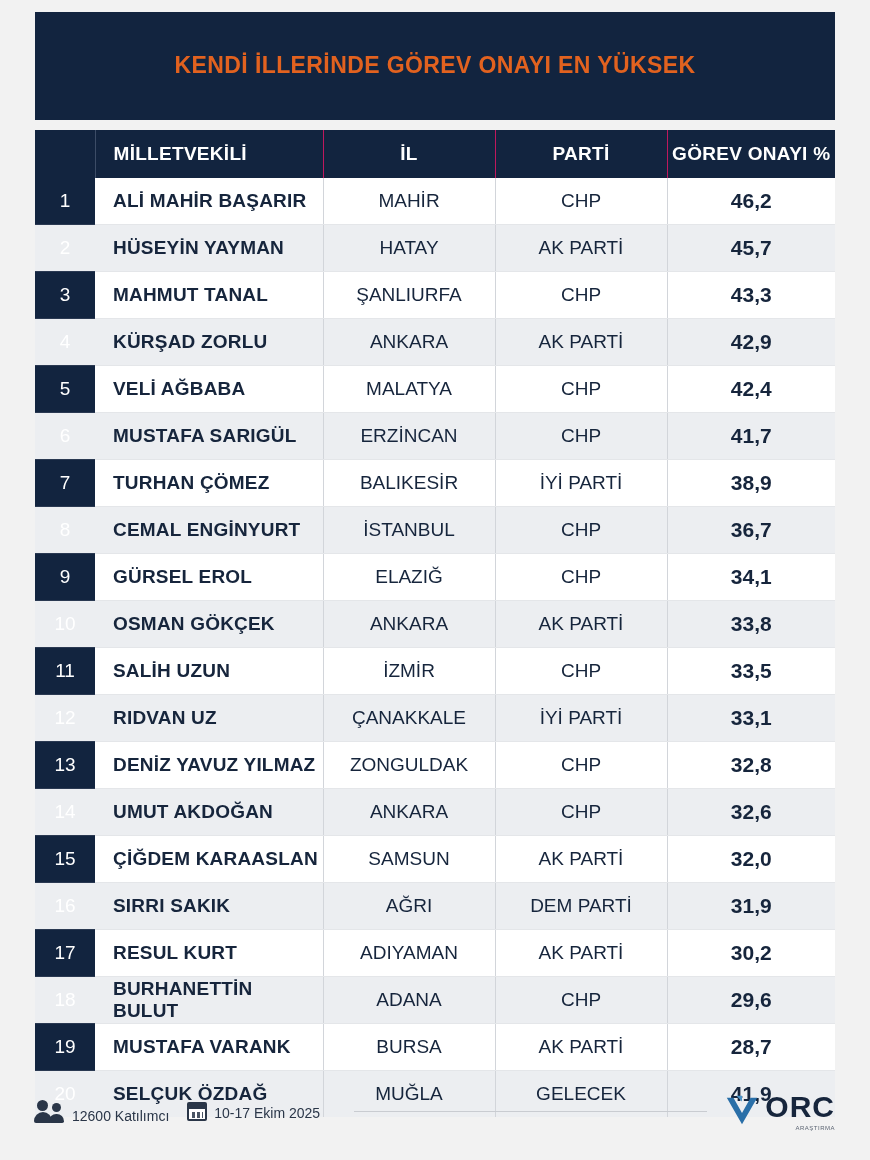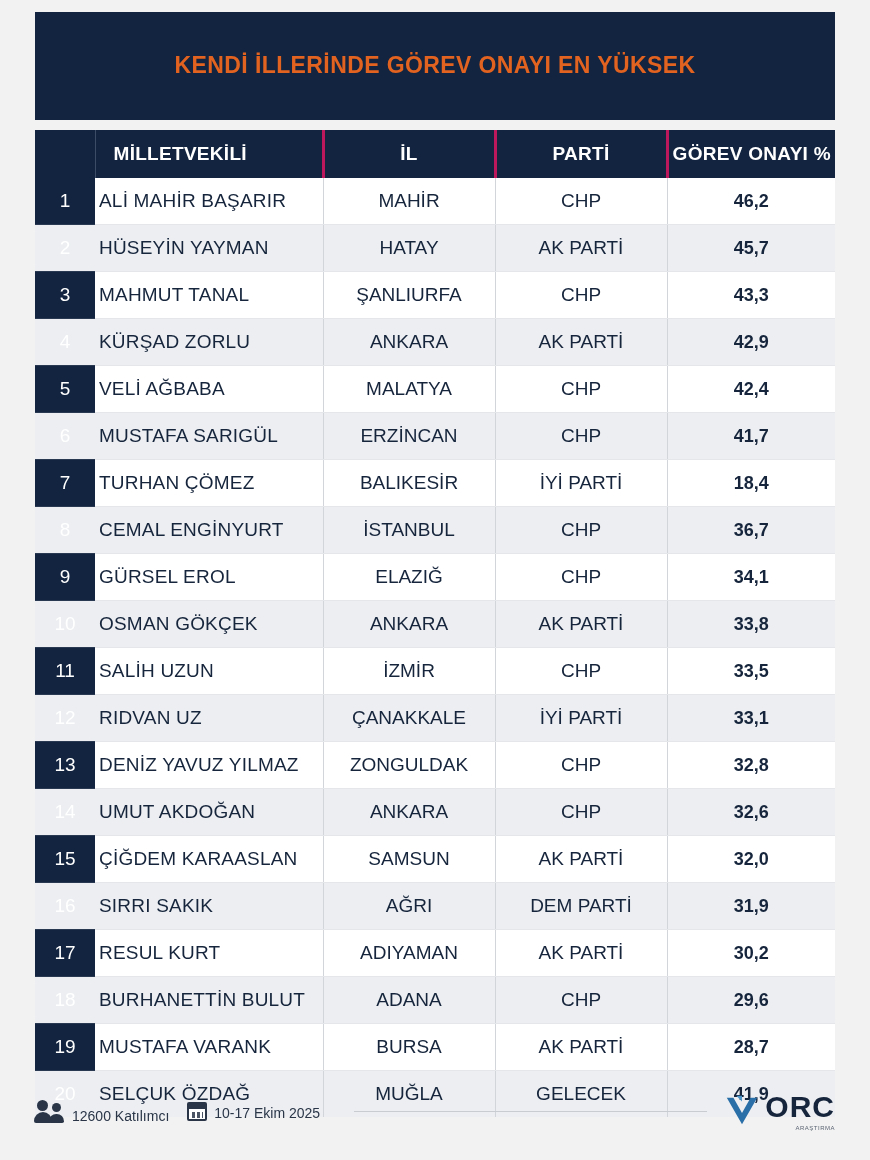--- a/index.html
+++ b/index.html
@@ -64,21 +64,21 @@
   .table col.c-party { width: 172px; }
   .table col.c-val   { width: 168px; }
 
   .table thead th {
     background: #12243f;
     color: #ffffff;
     font-size: 19px;
     font-weight: bold;
     height: 46px;
     letter-spacing: 0.3px;
-    border-right: 3px solid #be185d;
+    border-right: 1px solid #be185d;
     text-align: center;
   }
   .table thead th.th-rank {
     border-right: 1px solid #3c4c66;
   }
   .table thead th.th-name {
     text-align: left;
     padding-left: 18px;
   }
   .table thead th:last-child { border-right: none; }
@@ -97,29 +97,29 @@
   .table tbody td.td-rank {
     background: #12243f;
     color: #ffffff;
     font-size: 19px;
     border-right: none;
     border-bottom: 1px solid #2a3952;
     font-weight: normal;
   }
   .table tbody td.td-name {
     text-align: left;
-    padding-left: 4px;
-    font-weight: normal;
+    padding-left: 18px;
+    font-weight: bold;
     letter-spacing: 0.2px;
   }
   .table tbody td.td-city { font-weight: normal; }
   .table tbody td.td-party { font-weight: normal; }
   .table tbody td.td-val {
     font-weight: bold;
-    font-size: 18px;
+    font-size: 21px;
     border-right: none;
   }
   .table tbody tr:last-child td { border-bottom: none; }
 
   
   .footer {
     position: absolute;
     left: 35px;
     right: 35px;
     bottom: 26px;
@@ -294,21 +294,21 @@
         <td class="td-name">MUSTAFA SARIGÜL</td>
         <td class="td-city">ERZİNCAN</td>
         <td class="td-party">CHP</td>
         <td class="td-val">41,7</td>
       </tr>
       <tr>
         <td class="td-rank">7</td>
         <td class="td-name">TURHAN ÇÖMEZ</td>
         <td class="td-city">BALIKESİR</td>
         <td class="td-party">İYİ PARTİ</td>
-        <td class="td-val">18,4</td>
+        <td class="td-val">38,9</td>
       </tr>
       <tr class="alt">
         <td class="td-rank">8</td>
         <td class="td-name">CEMAL ENGİNYURT</td>
         <td class="td-city">İSTANBUL</td>
         <td class="td-party">CHP</td>
         <td class="td-val">36,7</td>
       </tr>
       <tr>
         <td class="td-rank">9</td>

